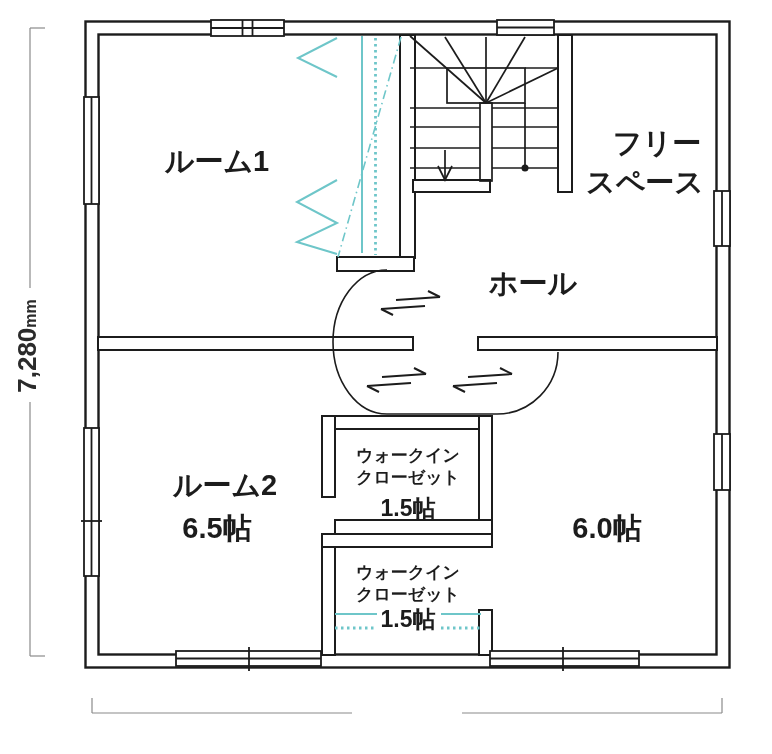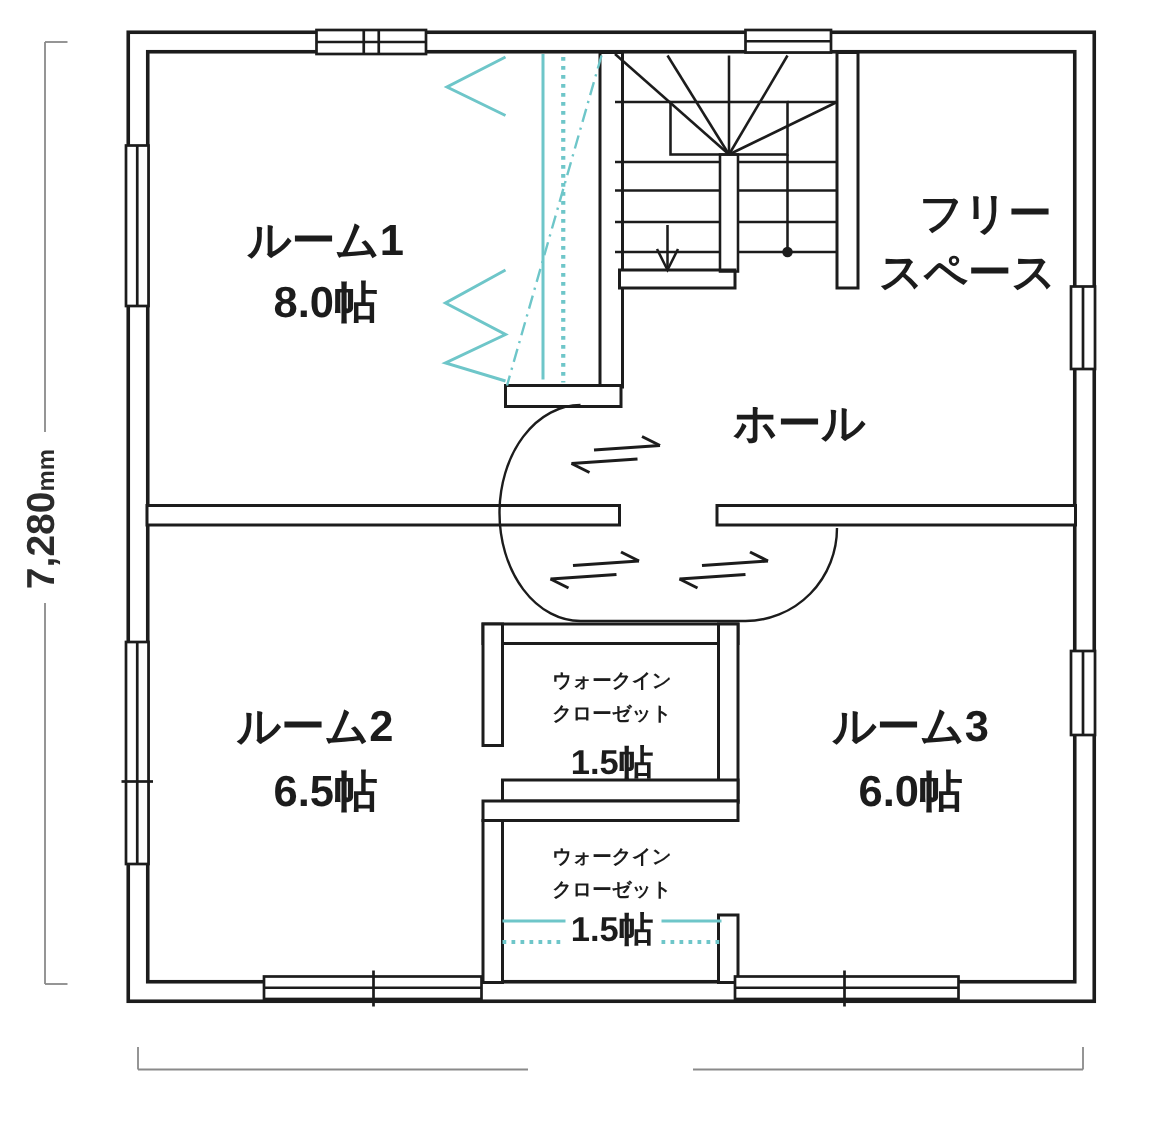--- a/index.html
+++ b/index.html
@@ -11,21 +11,21 @@
   }
   html,body{margin:0;padding:0;background:var(--bg);}
   #stage{
     position:relative;width:772px;height:754px;background:var(--bg);
     font-family:Liberation Sans, sans-serif;color:var(--txt);
     overflow:hidden;
   }
   #plan-svg{position:absolute;left:0;top:0;}
   .lbl{position:absolute;line-height:1.05;text-align:center;font-weight:bold;color:var(--txt);white-space:nowrap;}
   .big{font-size:29px;}
-  .mid{font-size:13px;}
+  .mid{font-size:17px;}
   .area-s{font-size:23px;}
   .dim-val{font-size:26px;font-weight:bold;color:#2b2b2b;}
   .dim-unit{font-size:16px;font-weight:bold;color:#2b2b2b;}
   .dim-h{left:325px;top:701px;width:160px;}
   .dim-v{left:-50px;top:330px;width:160px;height:32px;transform:rotate(-90deg);}
   
   .w{stroke:var(--wall);fill:none;stroke-width:2.4;}
   .bar{stroke:var(--wall);fill:#fff;stroke-width:2;}
   .win{stroke:var(--wall);fill:#fff;stroke-width:1.8;}
   .wl{stroke:var(--wall);fill:none;stroke-width:1.8;}
@@ -186,26 +186,24 @@
       <g>
         <line class="dimln" x1="92" y1="713" x2="352" y2="713"></line>
         <line class="dimln" x1="462" y1="713" x2="722" y2="713"></line>
         <line class="dimln" x1="92" y1="713" x2="92" y2="698"></line>
         <line class="dimln" x1="722" y1="713" x2="722" y2="698"></line>
       </g>
     </g>
   </svg>
 
   <div class="lbl big" style="left:97px;top:146px;width:240px;">ルーム1</div>
-  <div class="lbl big" style="left:97px;top:187px;width:240px;">8.0帖</div>
-
-  <div class="lbl big" style="left:90px;top:470px;width:240px;text-align:center;">ルーム2</div>
+
+  <div class="lbl big" style="left:105px;top:470px;width:240px;text-align:center;">ルーム2</div>
   <div class="lbl big" style="left:97px;top:513px;width:240px;">6.5帖</div>
 
-  <div class="lbl big" style="left:487px;top:470px;width:240px;">ルーム3</div>
   <div class="lbl big" style="left:487px;top:513px;width:240px;text-align:center;">6.0帖</div>
 
   <div class="lbl big" style="left:413px;top:268px;width:240px;">ホール</div>
 
   <div class="lbl big" style="left:525px;top:128px;width:240px;margin-left:12px;">フリー</div>
   <div class="lbl big" style="left:525px;top:167px;width:240px;">スペース</div>
 
   <div class="lbl mid" style="left:308px;top:447px;width:200px;">ウォークイン</div>
   <div class="lbl mid" style="left:308px;top:469px;width:200px;">クローゼット</div>
   <div class="lbl area-s" style="left:308px;top:496px;width:200px;">1.5帖</div>

